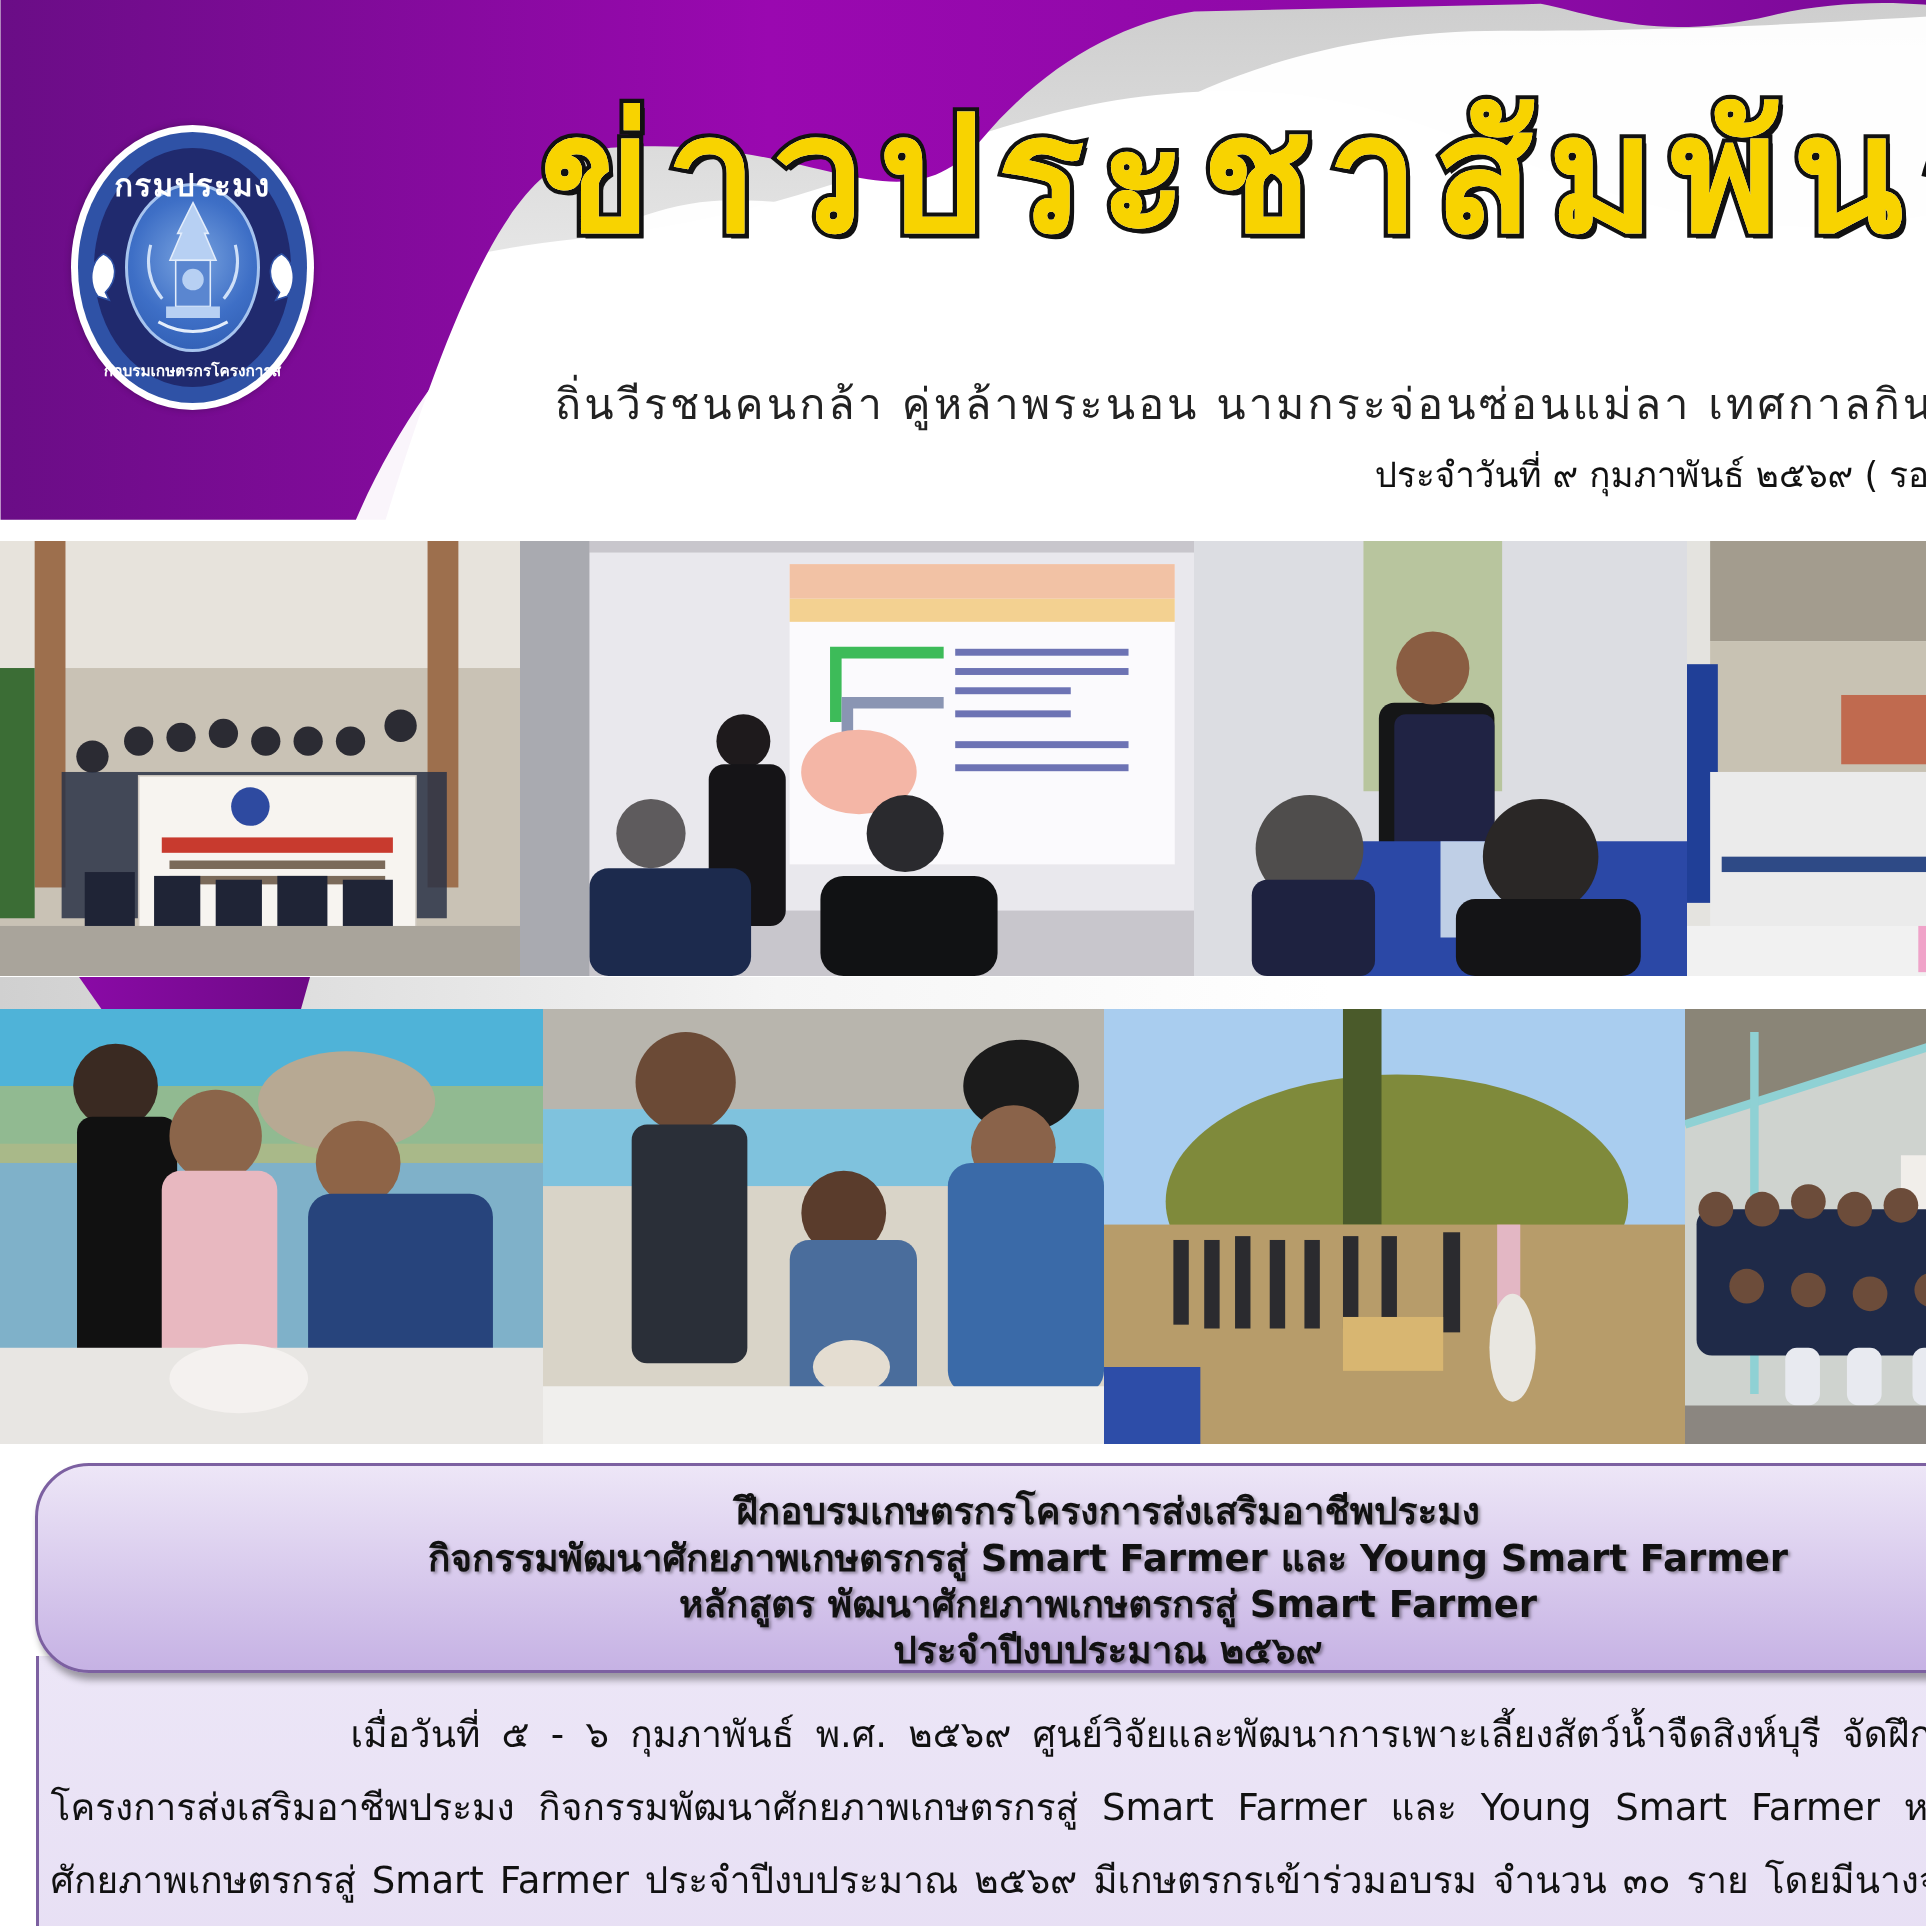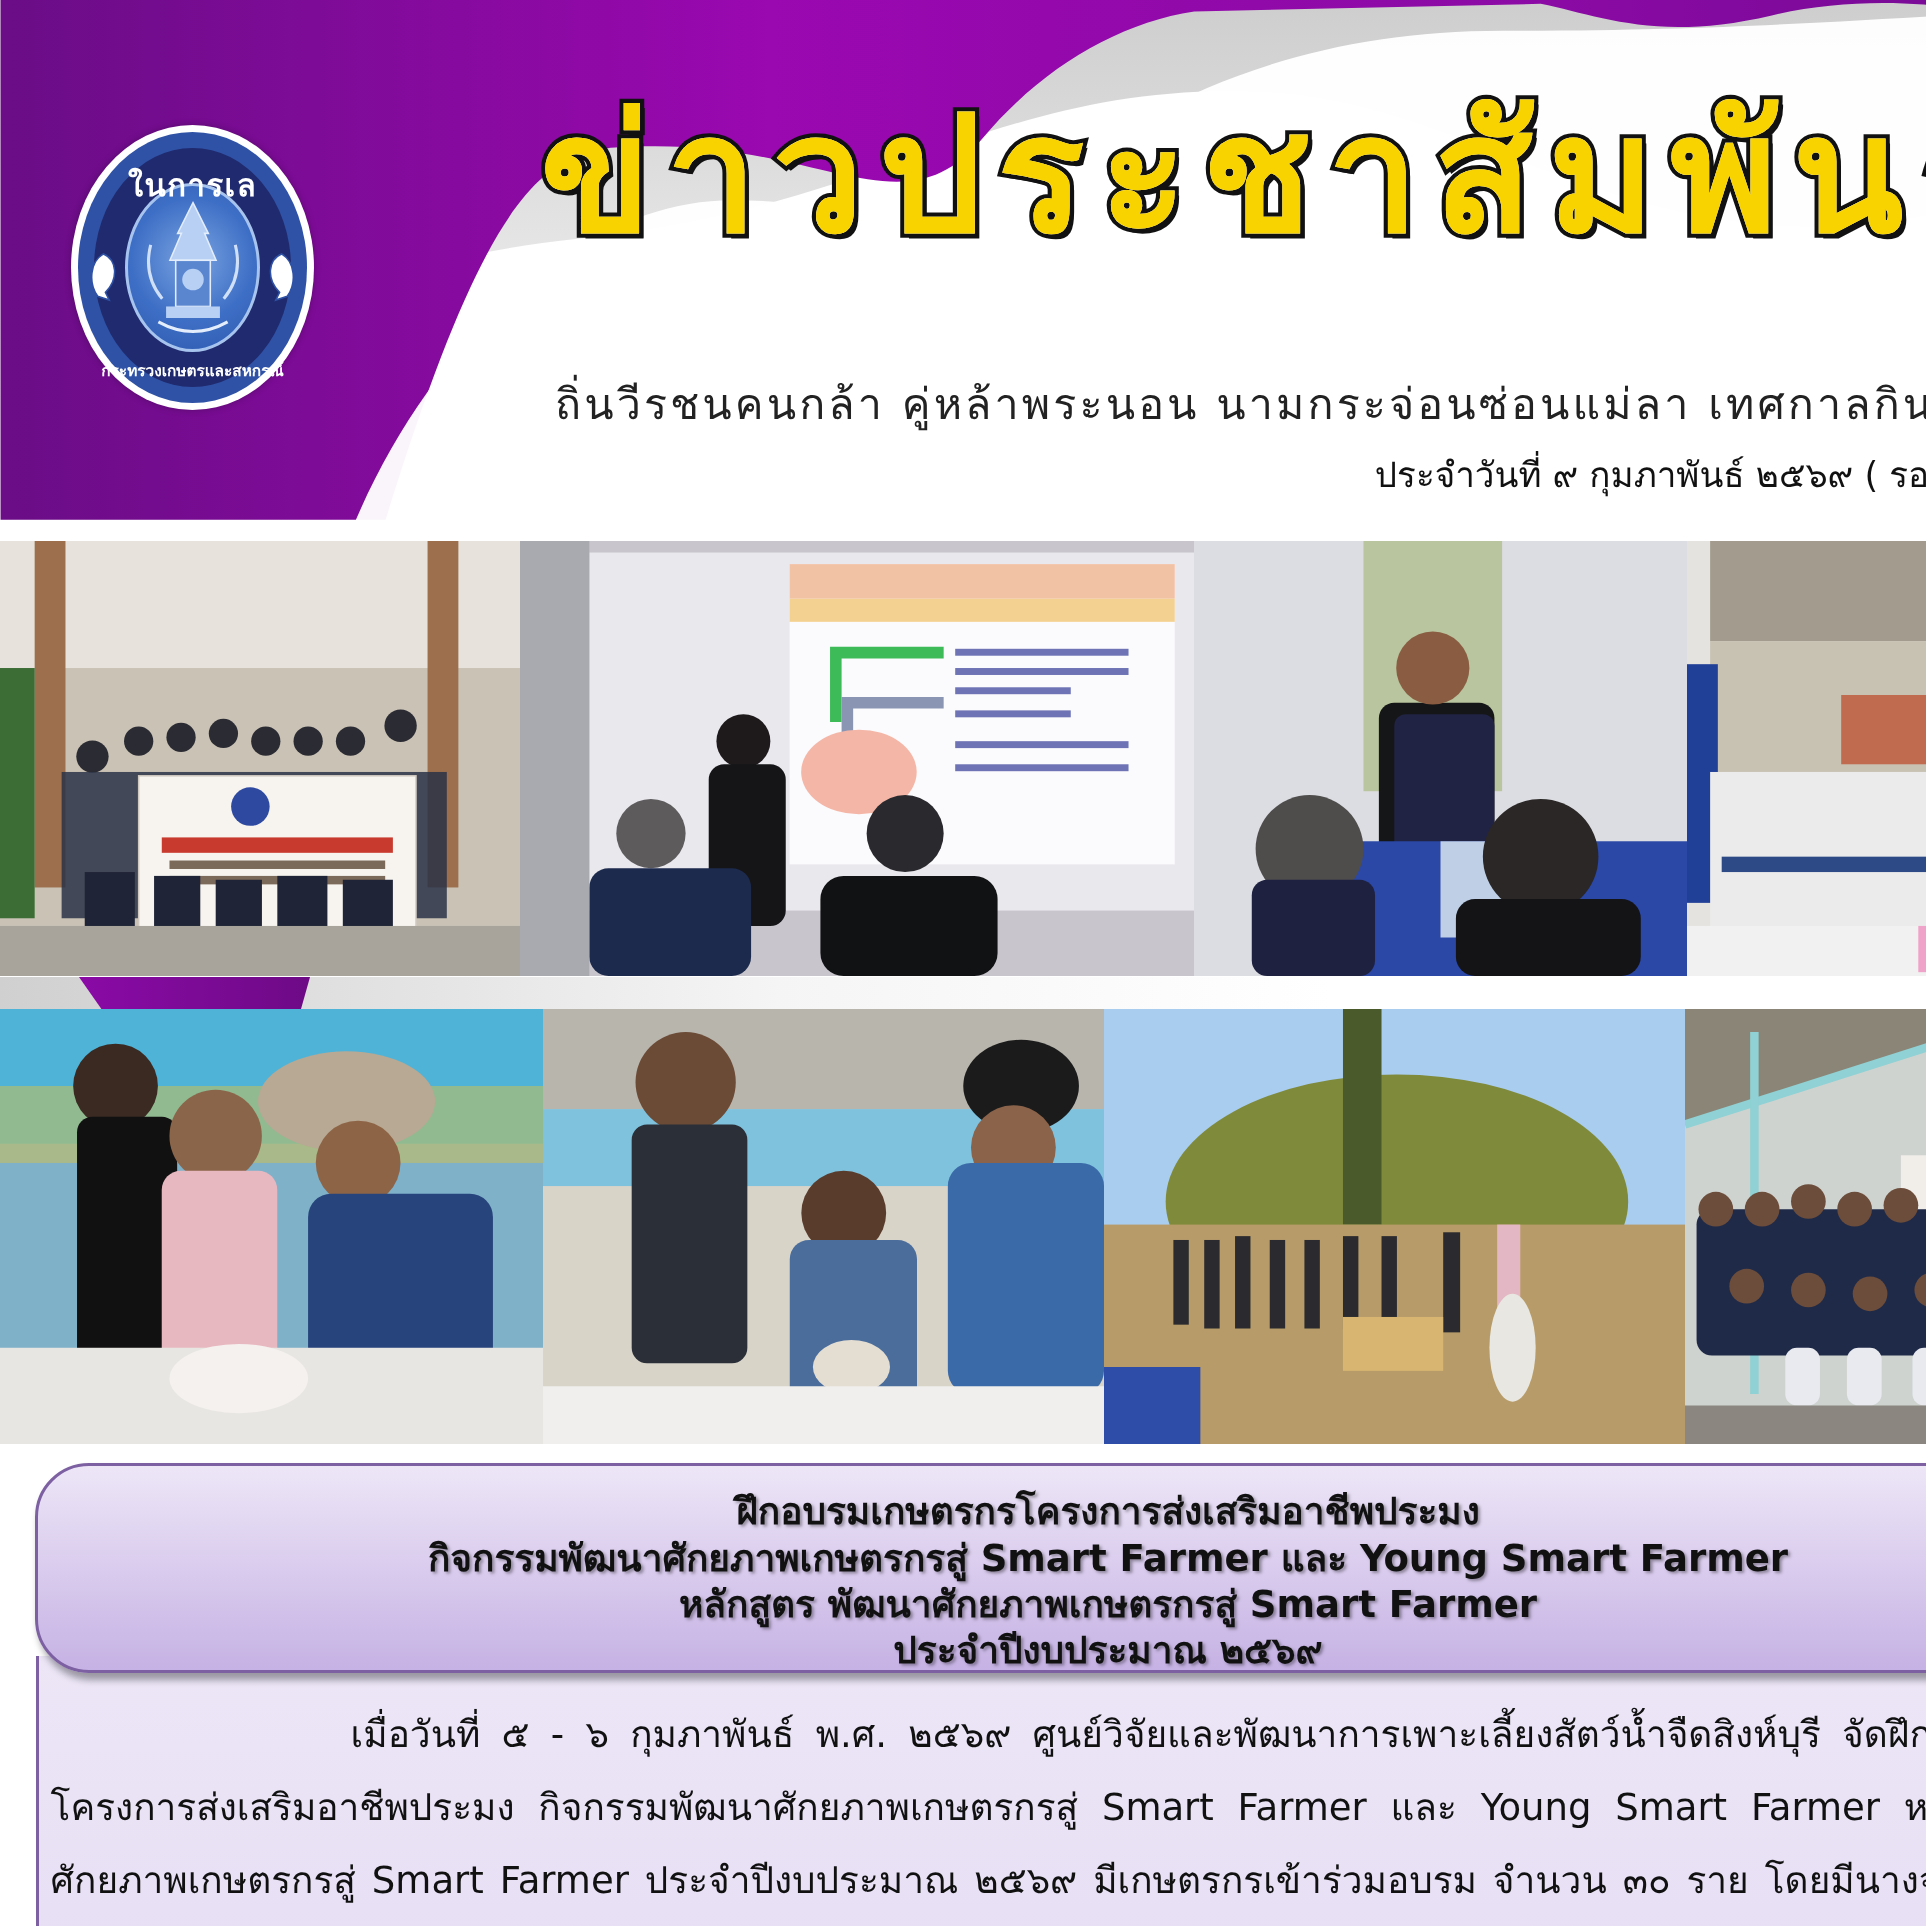--- a/index.html
+++ b/index.html
@@ -94,22 +94,22 @@
         <path d="M20,120 Q0,200 50,260" stroke="#cfe0f8" stroke-width="8" fill="none"></path>
         <path d="M240,120 Q260,200 210,260" stroke="#cfe0f8" stroke-width="8" fill="none"></path>
       </svg>
     </div>
     <svg class="fish" style="left:15.4px" width="35" height="50" viewBox="0 0 90 130">
       <path d="M45,5 C80,20 85,70 50,105 L60,125 L30,115 C5,80 10,25 45,5 Z" fill="#ffffff" stroke="#2f52a6" stroke-width="4"></path>
     </svg>
     <svg class="fish" style="right:15.4px" width="35" height="50" viewBox="0 0 90 130">
       <path d="M45,5 C10,20 5,70 40,105 L30,125 L60,115 C85,80 80,25 45,5 Z" fill="#ffffff" stroke="#2f52a6" stroke-width="4"></path>
     </svg>
-    <div class="txt-top">ในการเล</div>
-    <div class="txt-bottom">กระทรวงเกษตรและสหกรณ์</div>
+    <div class="txt-top">กรมประมง</div>
+    <div class="txt-bottom">กอบรมเกษตรกรโครงการส์</div>
   </div>
 
   <div class="main-title">ข่าวประชาสัมพันธ์</div>
   <div class="subtitle">ถิ่นวีรชนคนกล้า คู่หล้าพระนอน นามกระจ่อนซ่อนแม่ลา เทศกาลกินปลาประจำปี</div>
   <div class="issue-date">ประจำวันที่ ๙ กุมภาพันธ์ ๒๕๖๙ ( รอบที่ ๑ ฉบับที่ ๘ )</div>
 </div>
 
 <div class="photo" style="left:0;top:541px;width:520px;height:435px;">
   <svg class="scene" viewBox="0 0 1350 1130" preserveAspectRatio="none">
     <rect width="1350" height="1130" fill="#c9c2b5"></rect>

